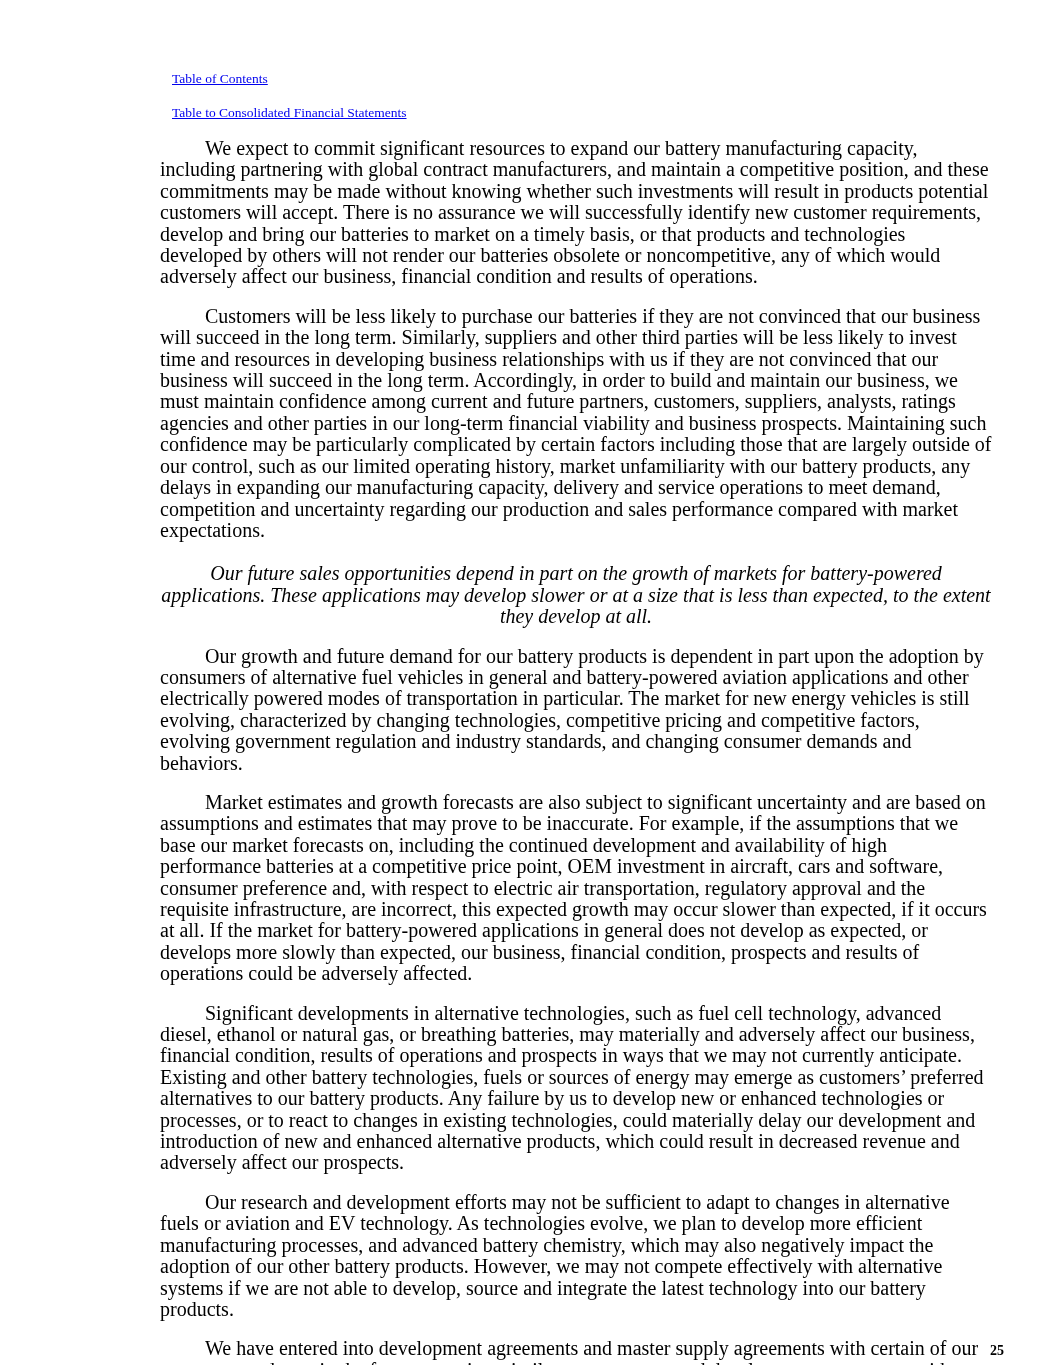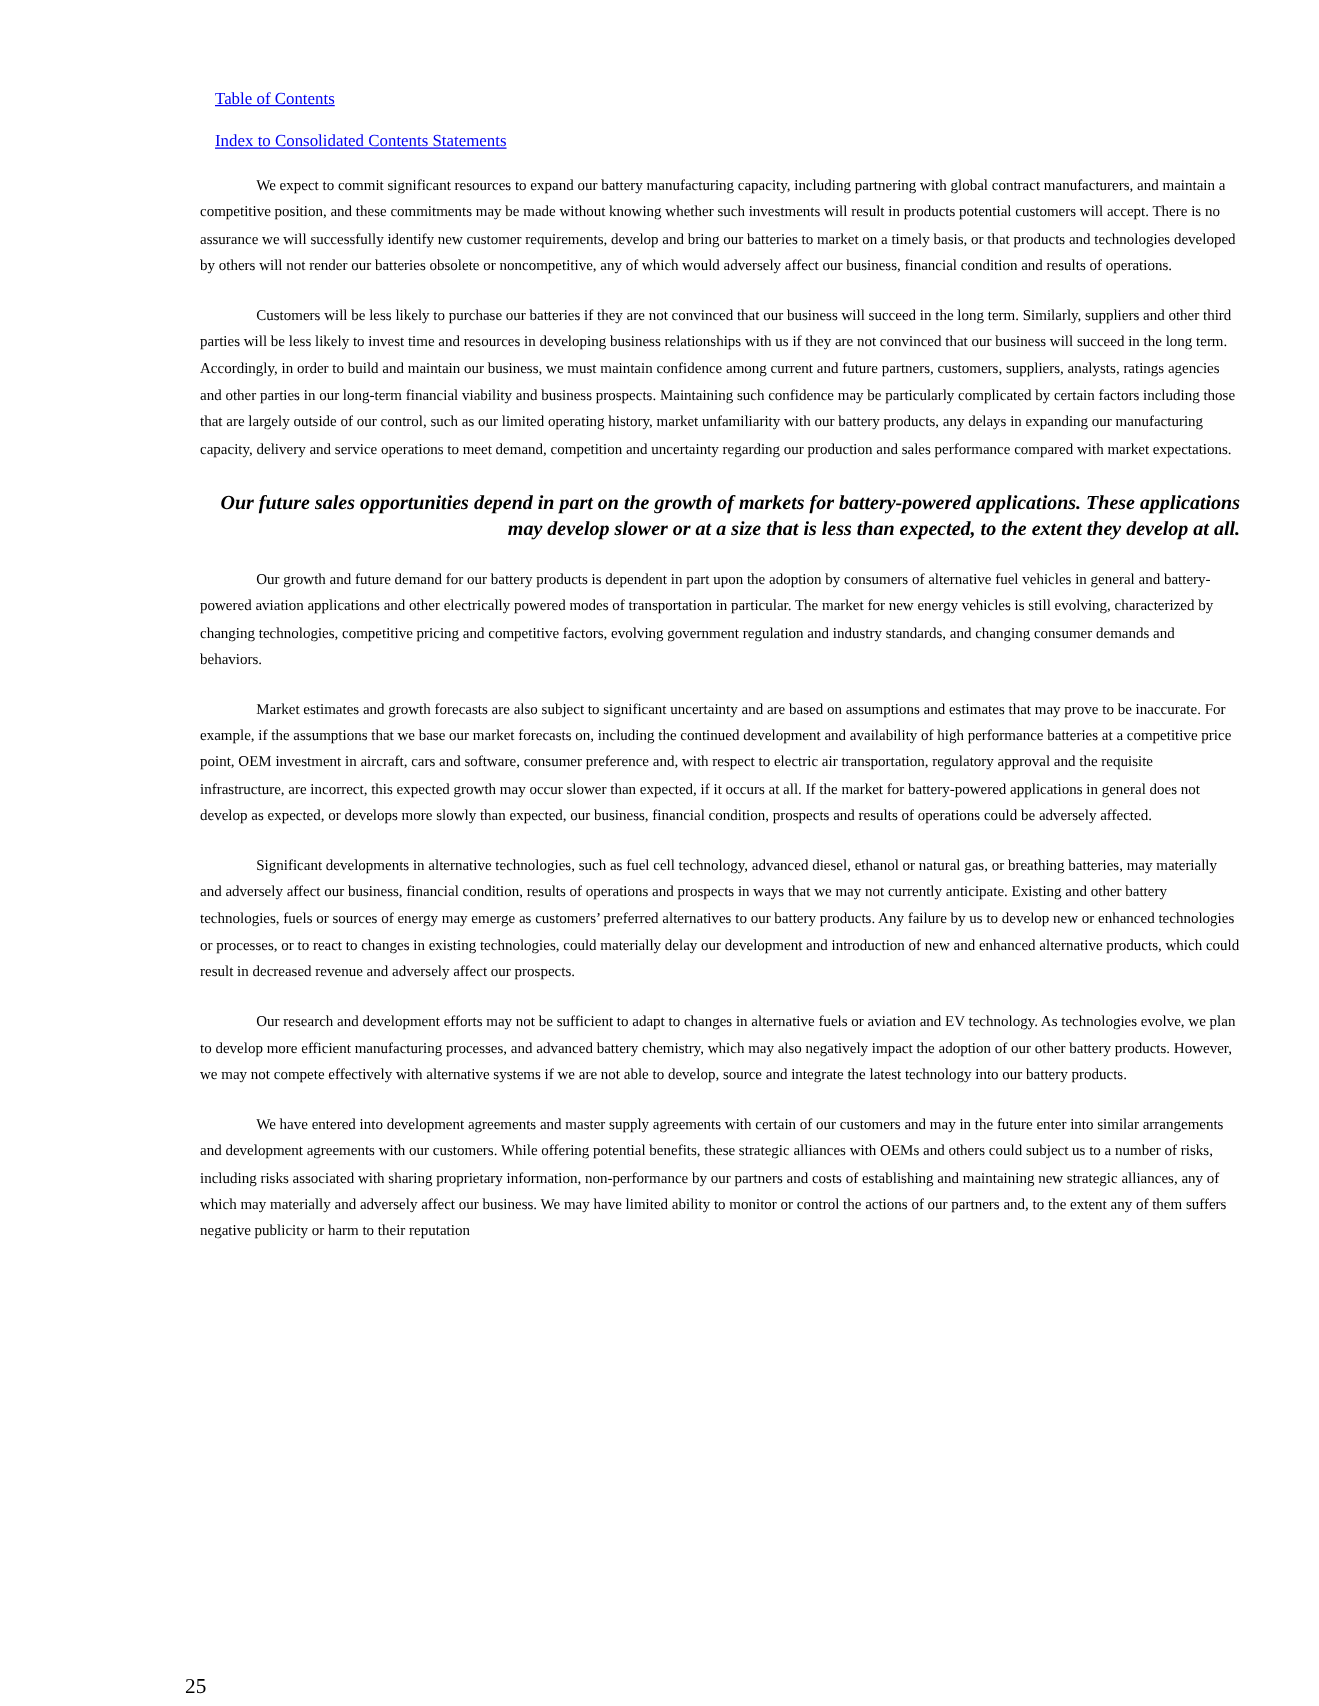--- a/index.html
+++ b/index.html
@@ -25,54 +25,55 @@
   .doc-link {
     display: block;
     font-size: 13.5px;
     line-height: 22px;
     color: #0000EE;
     text-decoration: underline;
     cursor: pointer;
     width: fit-content;
   }
   .para {
-    font-size: 12px;
+    font-size: 20px;
     line-height: 21.4px;
     text-indent: 45px;
     margin-top: 18px;
     text-align: left;
   }
   .para.first { margin-top: 14px; }
   .heading {
-    font-size: 16px;
+    font-size: 20px;
     line-height: 21.4px;
-    font-weight: bold;
+    font-weight: normal;
     font-style: italic;
     margin-top: 22px;
     text-indent: 0;
-    text-align: right;
+    text-align: center;
   }
   .page-number {
     position: absolute;
     left: 100px;
     width: 856px;
     bottom: 30px;
-    text-align: left;
-    font-size: 17px;
+    text-align: right;
+    font-size: 14px;
+    font-weight: bold;
   }
 </style>
 </head>
 <body>
 
 <div class="page">
   <div class="content">
 
     <div class="doc-links">
       <a class="doc-link" href="#">Table of Contents</a>
-      <a class="doc-link" href="#">Index to Consolidated Contents Statements</a>
+      <a class="doc-link" href="#">Table to Consolidated Financial Statements</a>
     </div>
 
     <p class="para first">We expect to commit significant resources to expand our battery manufacturing capacity, including partnering with global contract manufacturers, and maintain a competitive position, and these commitments may be made without knowing whether such investments will result in products potential customers will accept. There is no assurance we will successfully identify new customer requirements, develop and bring our batteries to market on a timely basis, or that products and technologies developed by others will not render our batteries obsolete or noncompetitive, any of which would adversely affect our business, financial condition and results of operations.</p>
 
     <p class="para">Customers will be less likely to purchase our batteries if they are not convinced that our business will succeed in the long term. Similarly, suppliers and other third parties will be less likely to invest time and resources in developing business relationships with us if they are not convinced that our business will succeed in the long term. Accordingly, in order to build and maintain our business, we must maintain confidence among current and future partners, customers, suppliers, analysts, ratings agencies and other parties in our long-term financial viability and business prospects. Maintaining such confidence may be particularly complicated by certain factors including those that are largely outside of our control, such as our limited operating history, market unfamiliarity with our battery products, any delays in expanding our manufacturing capacity, delivery and service operations to meet demand, competition and uncertainty regarding our production and sales performance compared with market expectations.</p>
 
     <h3 class="heading">Our future sales opportunities depend in part on the growth of markets for battery-powered applications. These applications may develop slower or at a size that is less than expected, to the extent they develop at all.</h3>
 
     <p class="para">Our growth and future demand for our battery products is dependent in part upon the adoption by consumers of alternative fuel vehicles in general and battery-powered aviation applications and other electrically powered modes of transportation in particular. The market for new energy vehicles is still evolving, characterized by changing technologies, competitive pricing and competitive factors, evolving government regulation and industry standards, and changing consumer demands and behaviors.</p>
 

